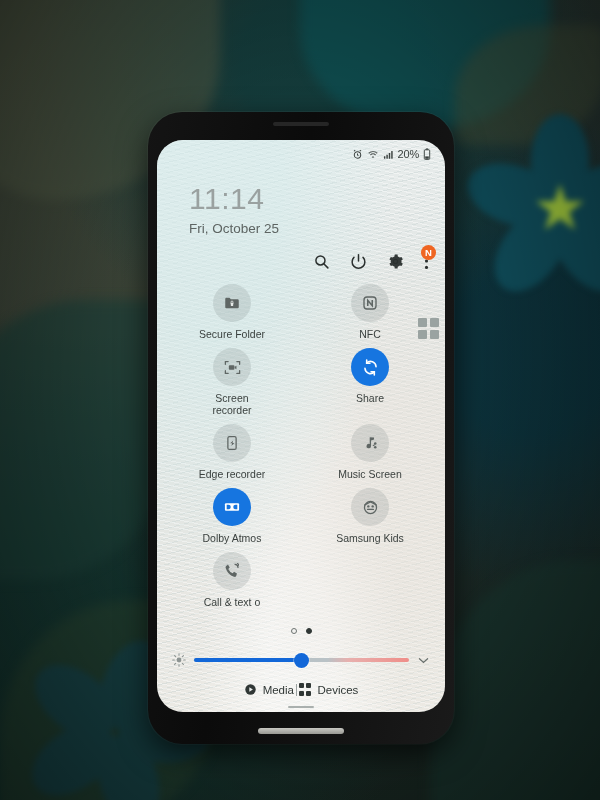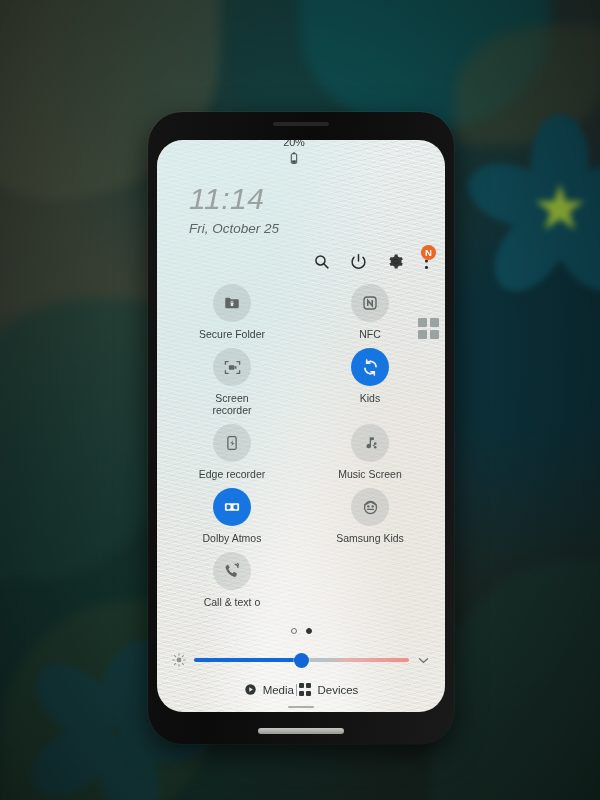--- a/index.html
+++ b/index.html
@@ -78,27 +78,27 @@
     width:86px; height:6px; border-radius:3px;
     background:linear-gradient(180deg,#dcdcd6,#a8a8a2);
     opacity:.9;
   }
 
   
   #statusbar {
     position:relative; z-index:3;
     height:24px; display:flex; align-items:center; justify-content:flex-end;
     gap:4px; padding:4px 14px 0 0;
-    color:#3c4341; font-size:10.5px;flex-direction:column;
+    color:#3c4341; font-size:10.5px;
   }
   #statusbar svg { display:block; }
   #battpct { font-size:11px; letter-spacing:-.2px; color:#3a403e; }
 
   
-  #clockblock { position:relative; z-index:3; padding:20px 12px 0 32px;font-style:italic; }
+  #clockblock { position:relative; z-index:3; padding:20px 12px 0 32px; }
   #clocktime { font-size:30px; font-weight:300; color:#9aa1a0; letter-spacing:.5px; line-height:1; }
   #clockdate { font-size:13.5px; color:#5d6462; margin-top:7px; }
 
   
   #toolbar {
     position:relative; z-index:3;
     display:flex; align-items:center; justify-content:flex-end;
     gap:20px; padding:16px 16px 0 0; color:#2a2f2e;
   }
   .tbtn { position:relative; cursor:pointer; line-height:0; }
@@ -324,21 +324,21 @@
 
       <div class="tile on">
         <span class="tcircle">
           <svg width="19" height="19" viewBox="0 0 24 24" fill="none" stroke="#fff" stroke-width="2" stroke-linecap="round">
             <path d="M19 11a7 7 0 0 0-11.9-4.6"></path>
               <path d="M5 13a7 7 0 0 0 11.9 4.6"></path>
             <path d="M7.2 2.6v4.1h4.1"></path>
               <path d="M16.8 21.4v-4.1h-4.1"></path>
           </svg>
         </span>
-        <span class="tlabel">Kids</span>
+        <span class="tlabel">Share</span>
       </div>
 
       <div class="tile">
         <span class="tcircle">
           <svg width="18" height="18" viewBox="0 0 24 24" fill="none" stroke="currentColor" stroke-width="1.7">
             <rect x="6.5" y="3.5" width="11" height="17" rx="2"></rect>
             <path d="M13.6 8.5 9.6 12.4h2.6l-1 3.6 4-4h-2.6z" fill="currentColor" stroke="none"></path>
           </svg>
         </span>
         <span class="tlabel wrap">Edge recorder</span>

